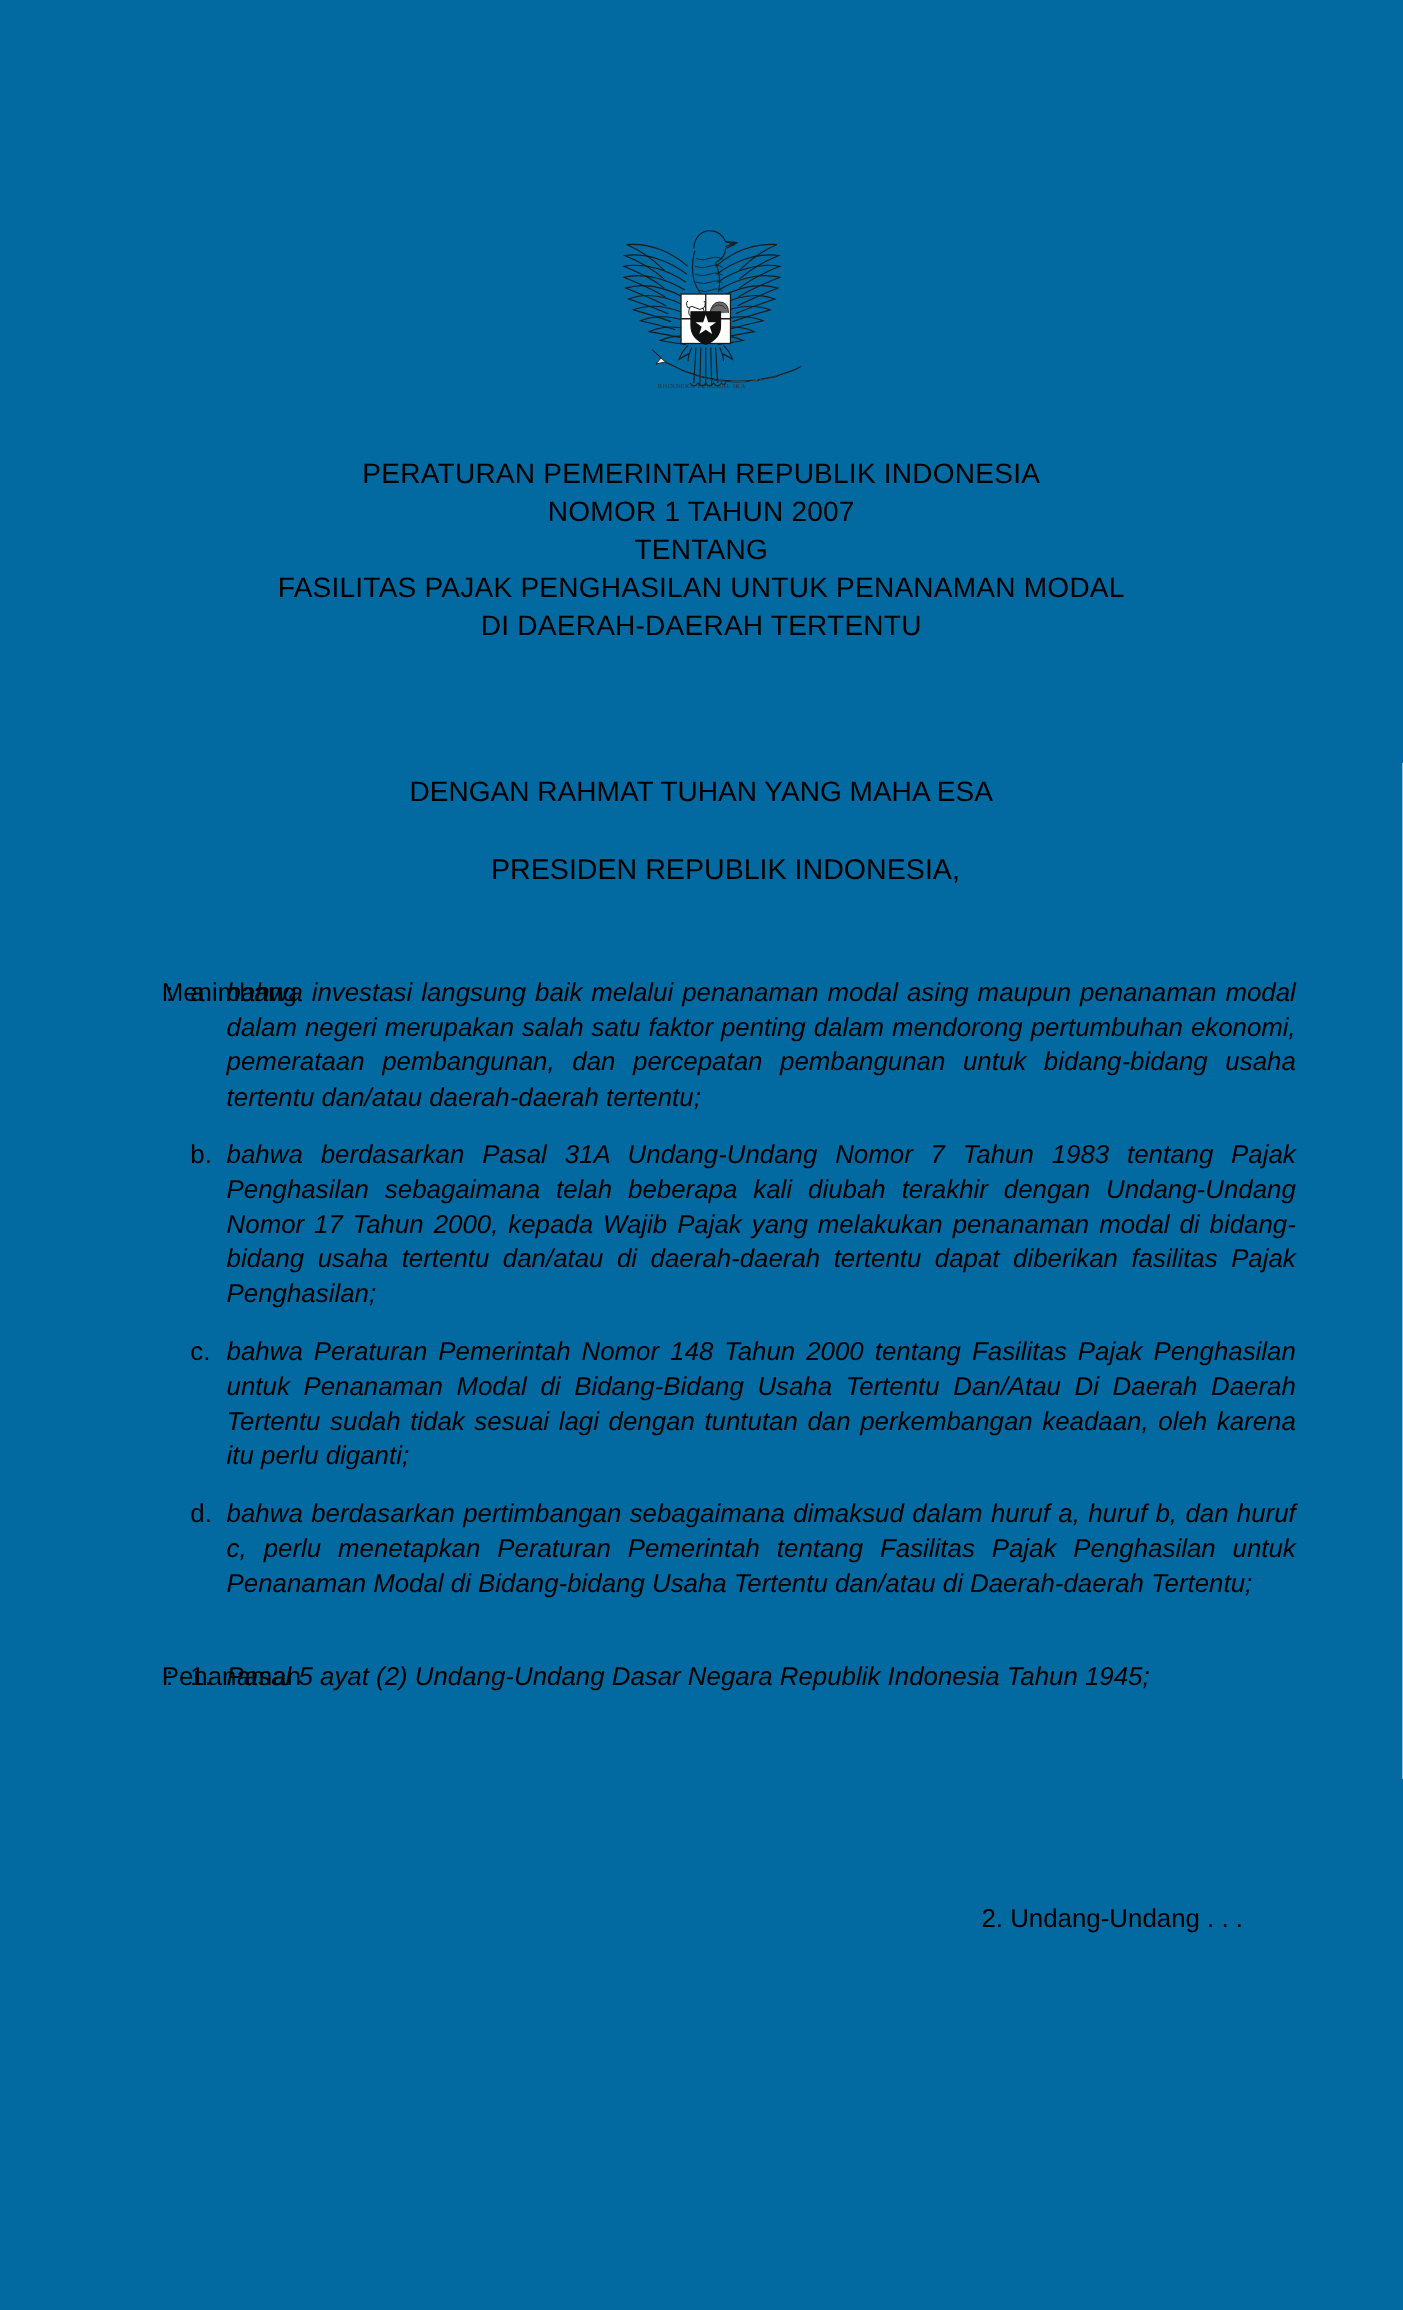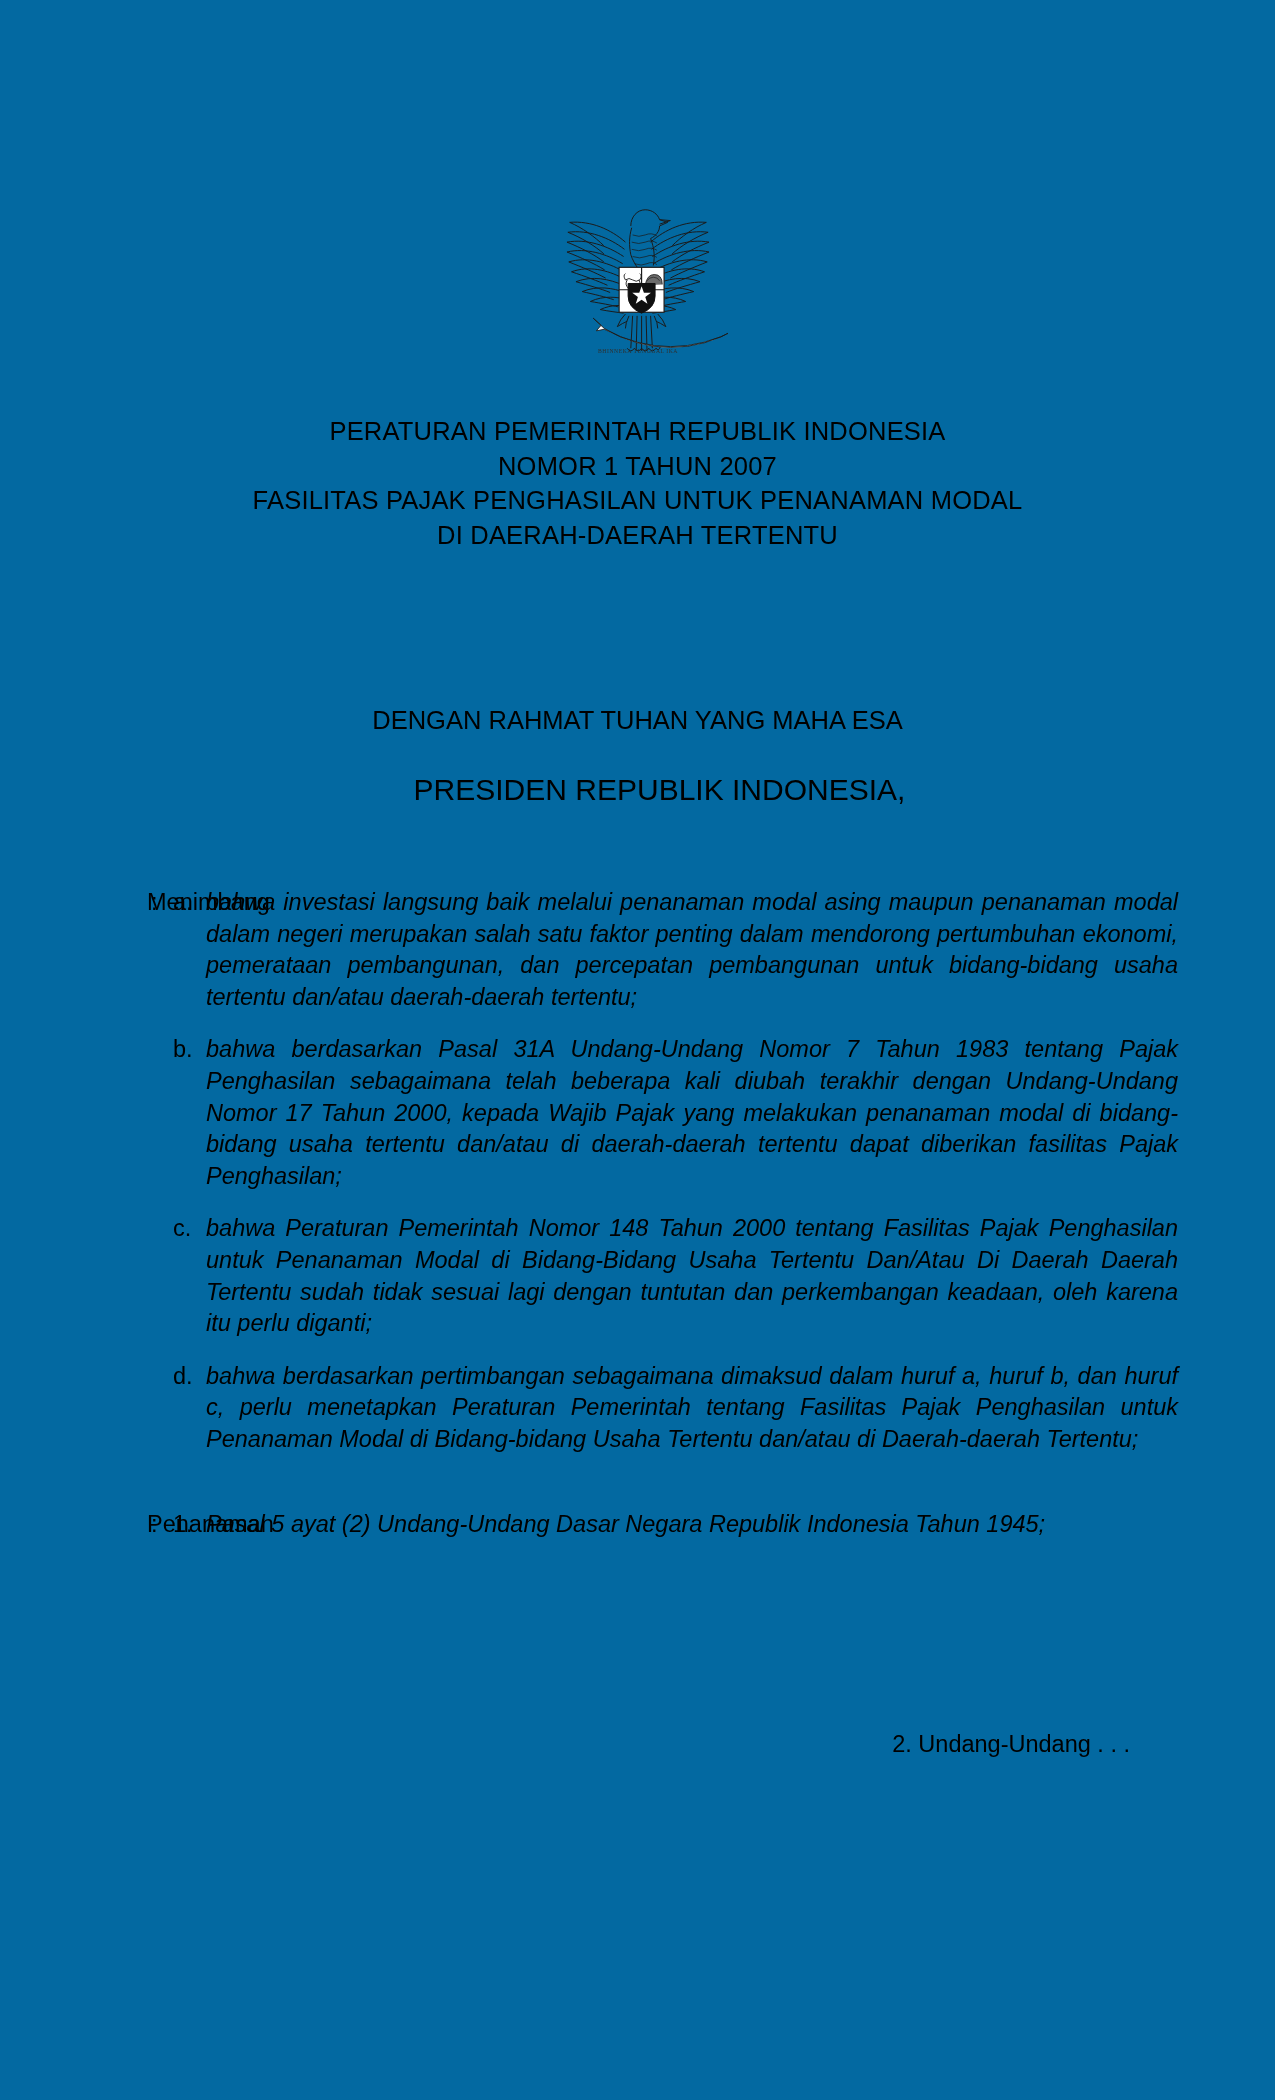--- a/index.html
+++ b/index.html
@@ -57,21 +57,21 @@
     top: 703px;
     left: 0;
     width: 1275px;
     text-align: center;
   }
   .invocation .line-rahmat {
     font-size: 25.5px;
     line-height: 34px;
   }
   .invocation .line-presiden {
-    font-size: 30px;
+    font-size: 26px;
     line-height: 34px;
     margin-top: 36px;
     padding-left: 44px;
   }
 
   
   .body-block {
     position: absolute;
     top: 887px;
     left: 0;
@@ -222,20 +222,21 @@
 
         <path d="M44 152 l10 9 l-6 7 l10 -2 q42 22 84 22 q42 0 84 -22 l10 2 l-6 -7 l10 -9 l-14 13 q-40 24 -84 24 q-44 0 -84 -24 z" fill="#ffffff" stroke="#1a1a1a" stroke-width="1.1" transform="scale(0.88) translate(13,10)"></path>
         <text x="100" y="181" font-family="'Liberation Serif', serif" font-size="6.3" fill="#303030" stroke="none" text-anchor="middle" letter-spacing="0.6">BHINNEKA TUNGGAL IKA</text>
       </g>
     </svg>
   </div>
 
   <div class="title-block">
     <div class="title-line">PERATURAN PEMERINTAH REPUBLIK INDONESIA</div>
     <div class="title-line">NOMOR  1  TAHUN   2007</div>
+    <div class="title-line">TENTANG</div>
     <div class="title-line">FASILITAS PAJAK PENGHASILAN UNTUK PENANAMAN MODAL</div>
     <div class="title-line">DI DAERAH-DAERAH TERTENTU</div>
   </div>
 
   <div class="invocation">
     <div class="line-rahmat">DENGAN RAHMAT TUHAN YANG MAHA ESA</div>
     <div class="line-presiden">PRESIDEN REPUBLIK INDONESIA,</div>
   </div>
 
   <div class="body-block">

